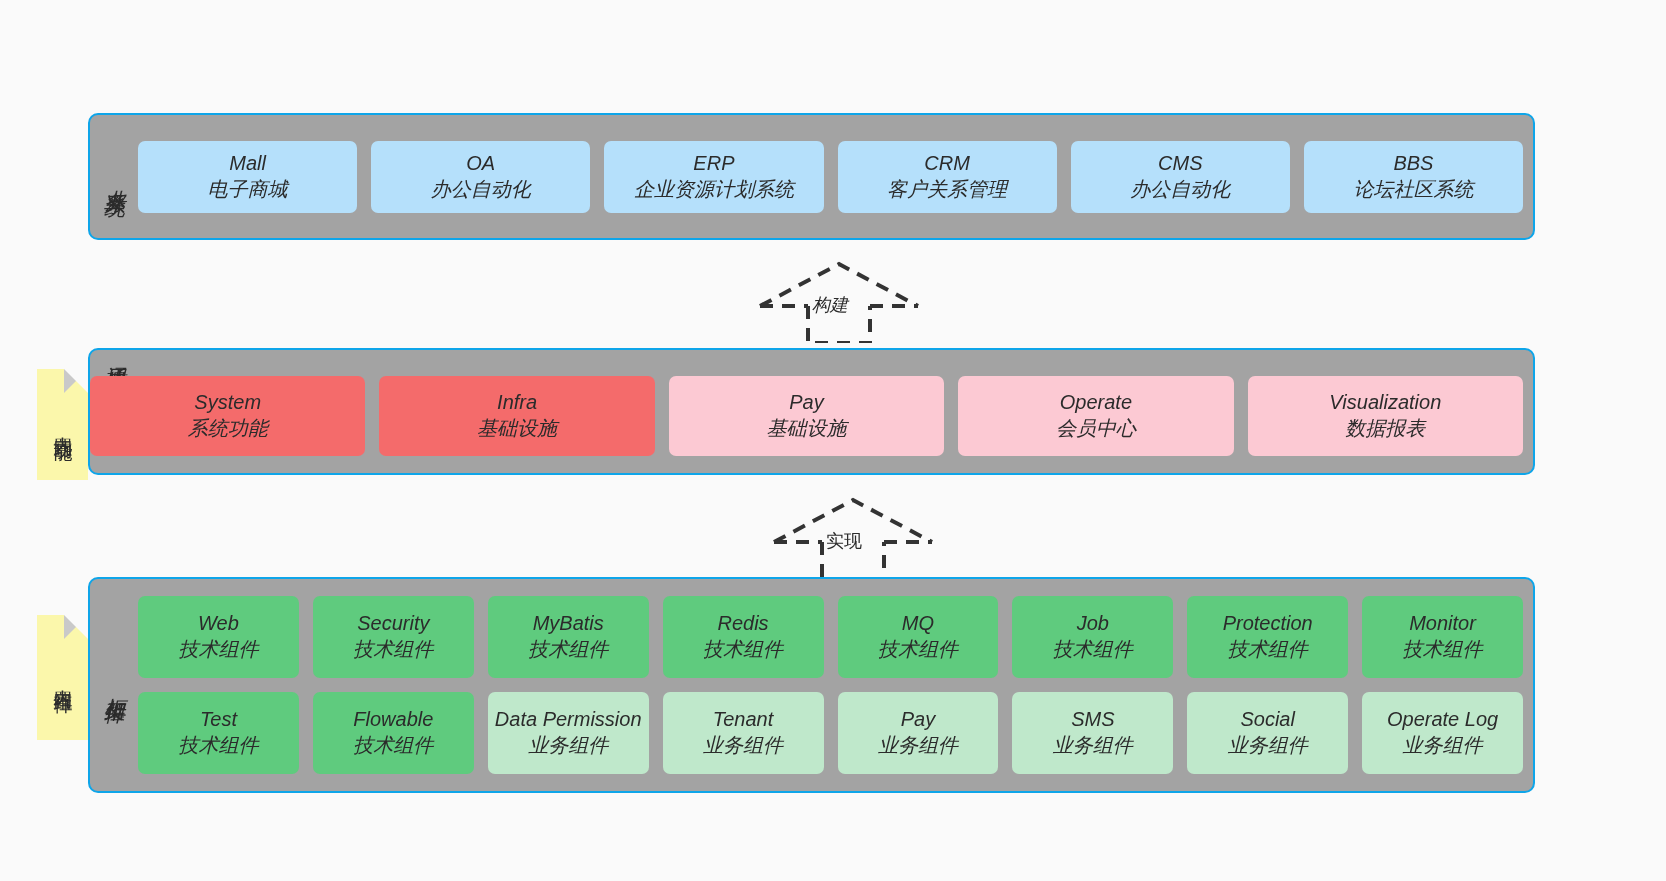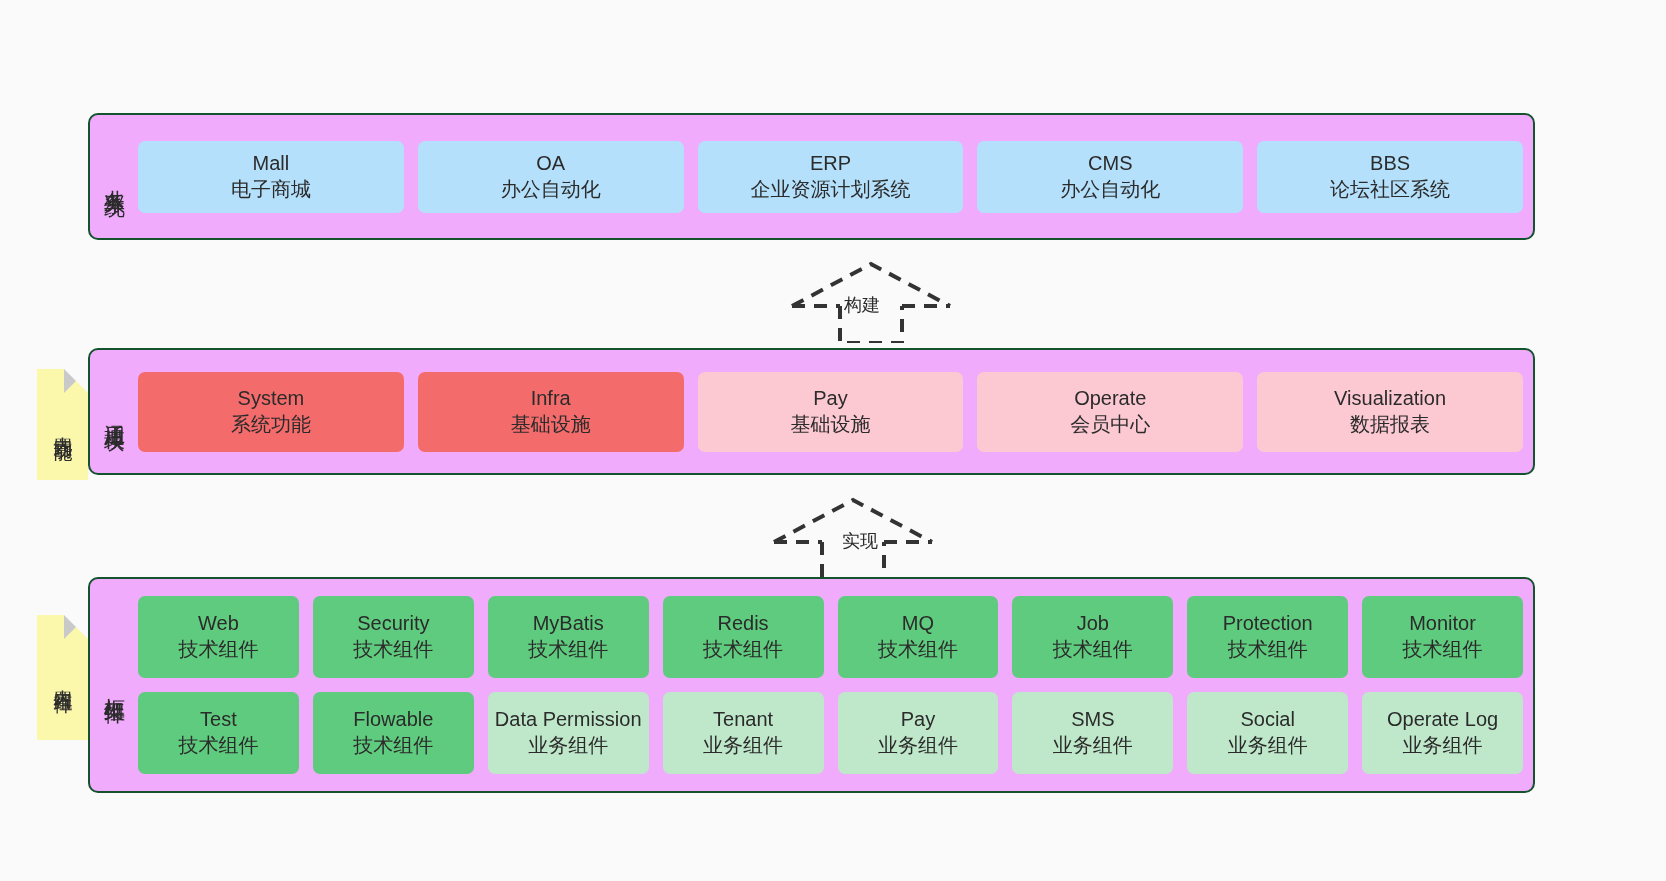--- a/index.html
+++ b/index.html
@@ -18,25 +18,26 @@
     position: relative;
     width: 1666px;
     height: 881px;
     background: #fafafa;
   }
 
   
   .layer {
     position: absolute;
     box-sizing: border-box;
-    background: #f0abfc;
-    border: 2px solid #14532d;
+    background: #a3a3a3;
+    border: 2px solid #0ea5e9;
     border-radius: 10px;
     display: flex;
     align-items: stretch;
+    font-style: italic;
   }
   .layer-title {
     flex: 0 0 auto;
     width: 48px;
     display: flex;
     align-items: center;
     justify-content: center;
     font-size: 21px;
     line-height: 1.18;
     color: #2b2b2b;
@@ -96,20 +97,21 @@
     height: 127px;
   }
   #layer-business .card { height: 72px; }
 
   
   #layer-modules {
     left: 88px;
     top: 348px;
     width: 1447px;
     height: 127px;
+    flex-direction: column;
   }
   #layer-modules .card { height: 80px; }
 
   
   #layer-framework {
     left: 88px;
     top: 577px;
     width: 1447px;
     height: 216px;
   }
@@ -170,24 +172,24 @@
   .arrow-group {
     position: absolute;
   }
   .arrow-label {
     position: absolute;
     font-size: 18px;
     color: #2b2b2b;
     white-space: nowrap;
     user-select: none;
   }
-  #arrow-build { left: 784px; top: 258px; width: 175px; height: 85px; }
+  #arrow-build { left: 752px; top: 258px; width: 175px; height: 85px; font-style: italic; }
   #arrow-build .arrow-label { left: 60px; top: 35px; }
   #arrow-impl  { left: 766px; top: 494px; width: 175px; height: 85px; }
-  #arrow-impl  .arrow-label { left: 60px; top: 35px; margin-left: 16px; }
+  #arrow-impl  .arrow-label { left: 60px; top: 35px; }
 </style>
 </head>
 <body>
 
 <div id="canvas">
 
   <div class="layer" id="layer-business">
     <div class="layer-title">业务系统</div>
     <div class="layer-body">
       <div class="row">
@@ -200,20 +202,24 @@
         <div class="card c-blue">
           <span class="l1">OA</span>
           <span class="l2">办公自动化</span>
         </div>
 
         <div class="card c-blue">
           <span class="l1">ERP</span>
           <span class="l2">企业资源计划系统</span>
         </div>
 
+        <div class="card c-blue">
+          <span class="l1">CRM</span>
+          <span class="l2">客户关系管理</span>
+        </div>
 
         <div class="card c-blue">
           <span class="l1">CMS</span>
           <span class="l2">办公自动化</span>
         </div>
 
         <div class="card c-blue">
           <span class="l1">BBS</span>
           <span class="l2">论坛社区系统</span>
         </div>

